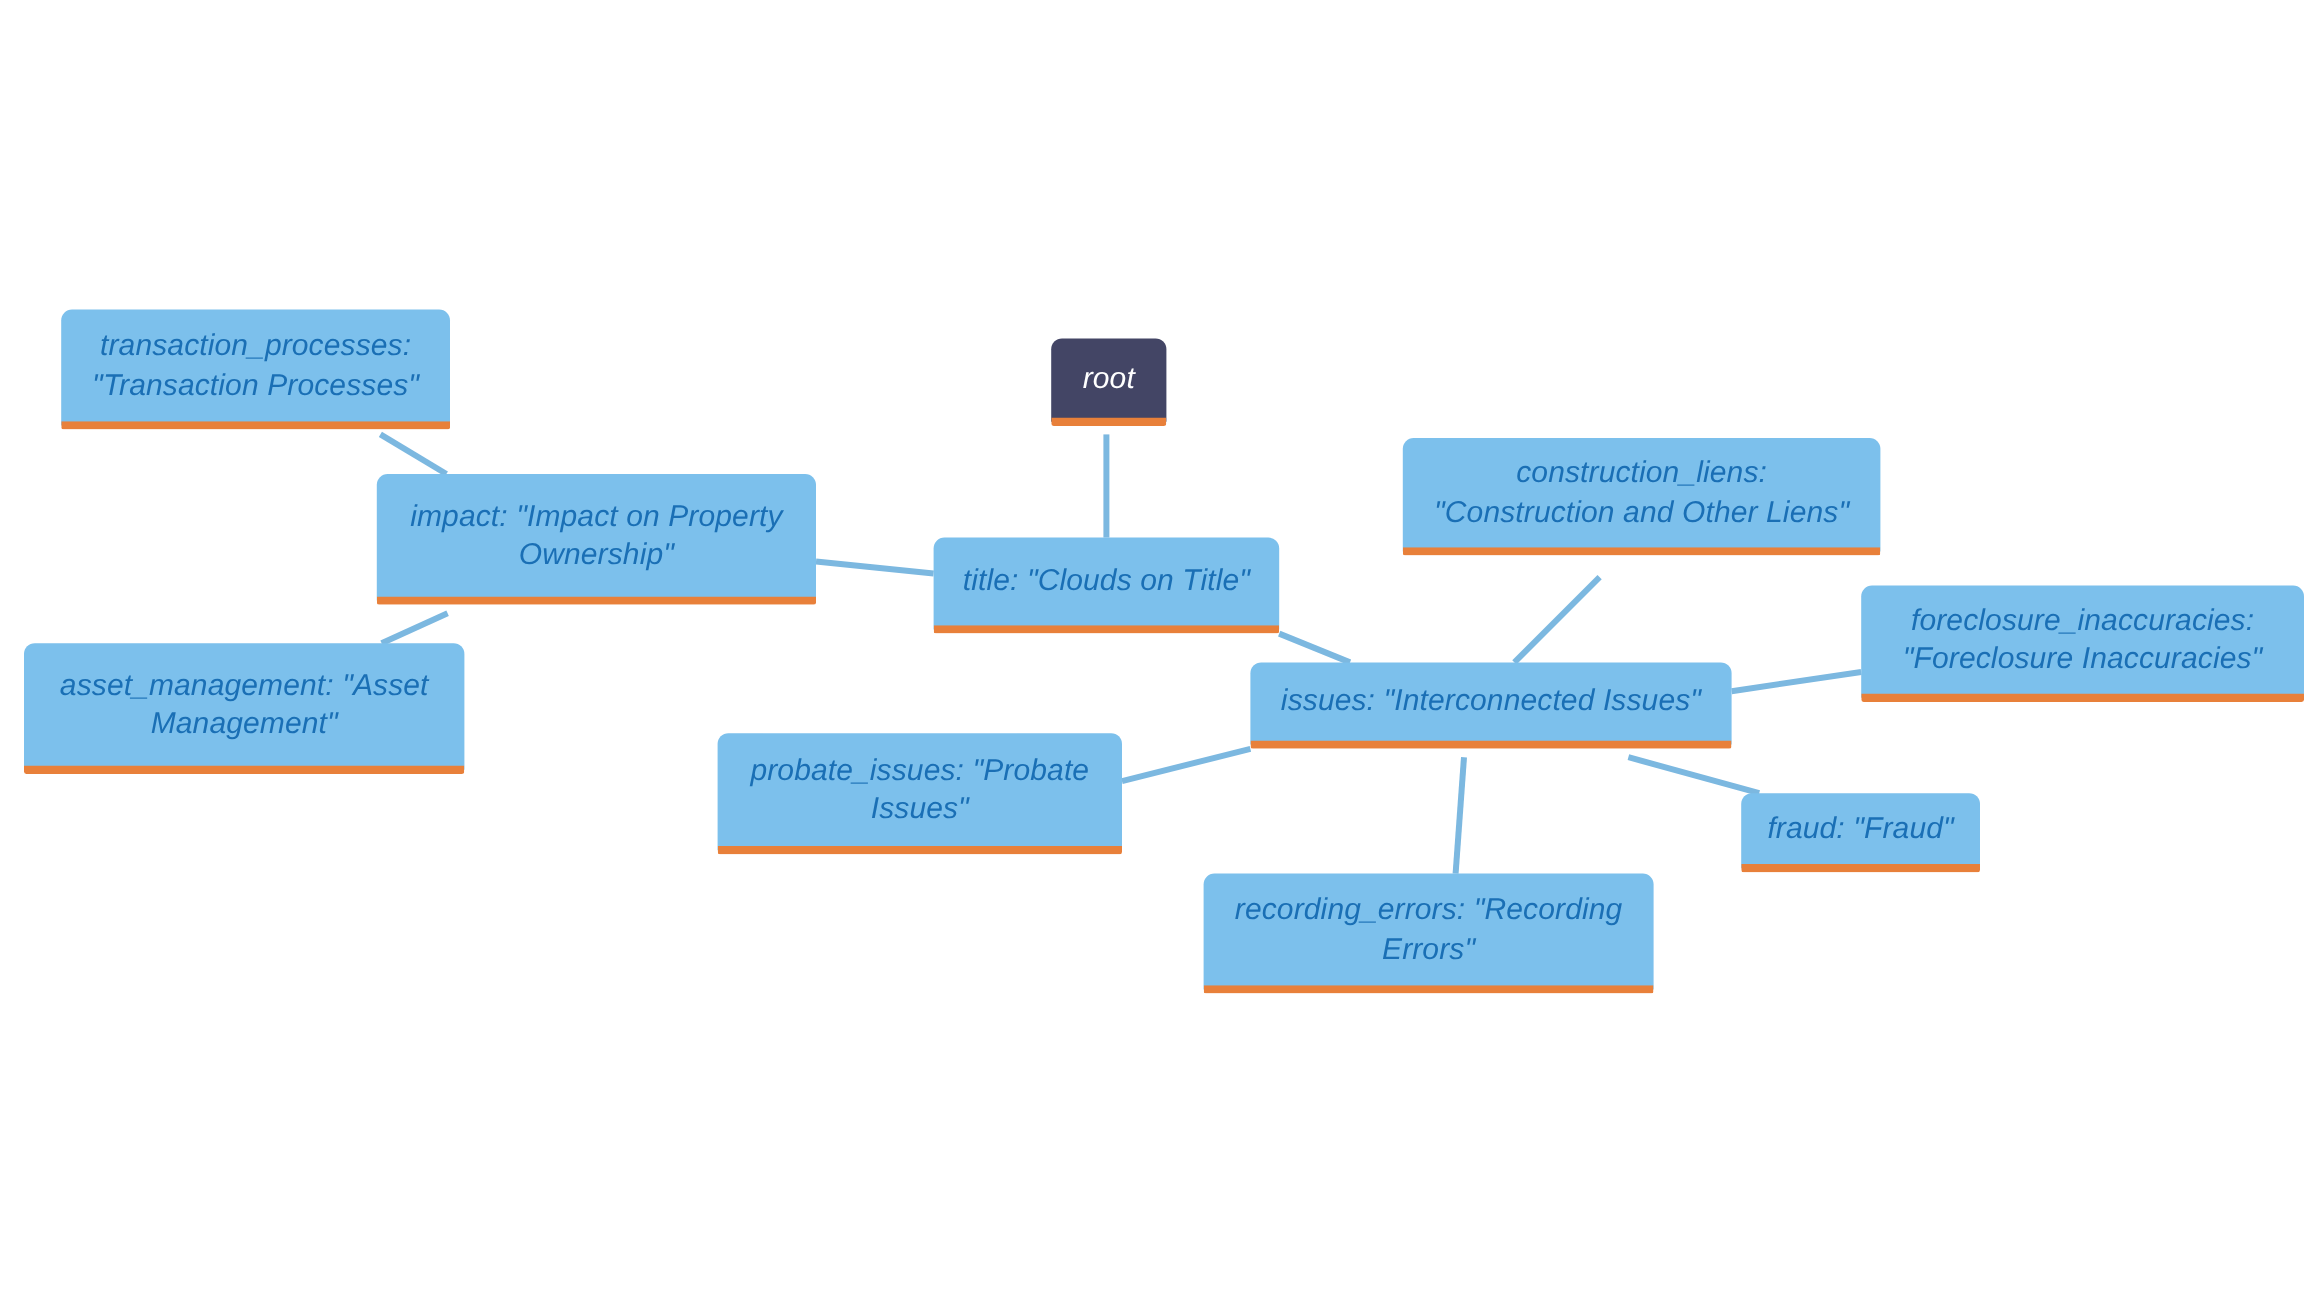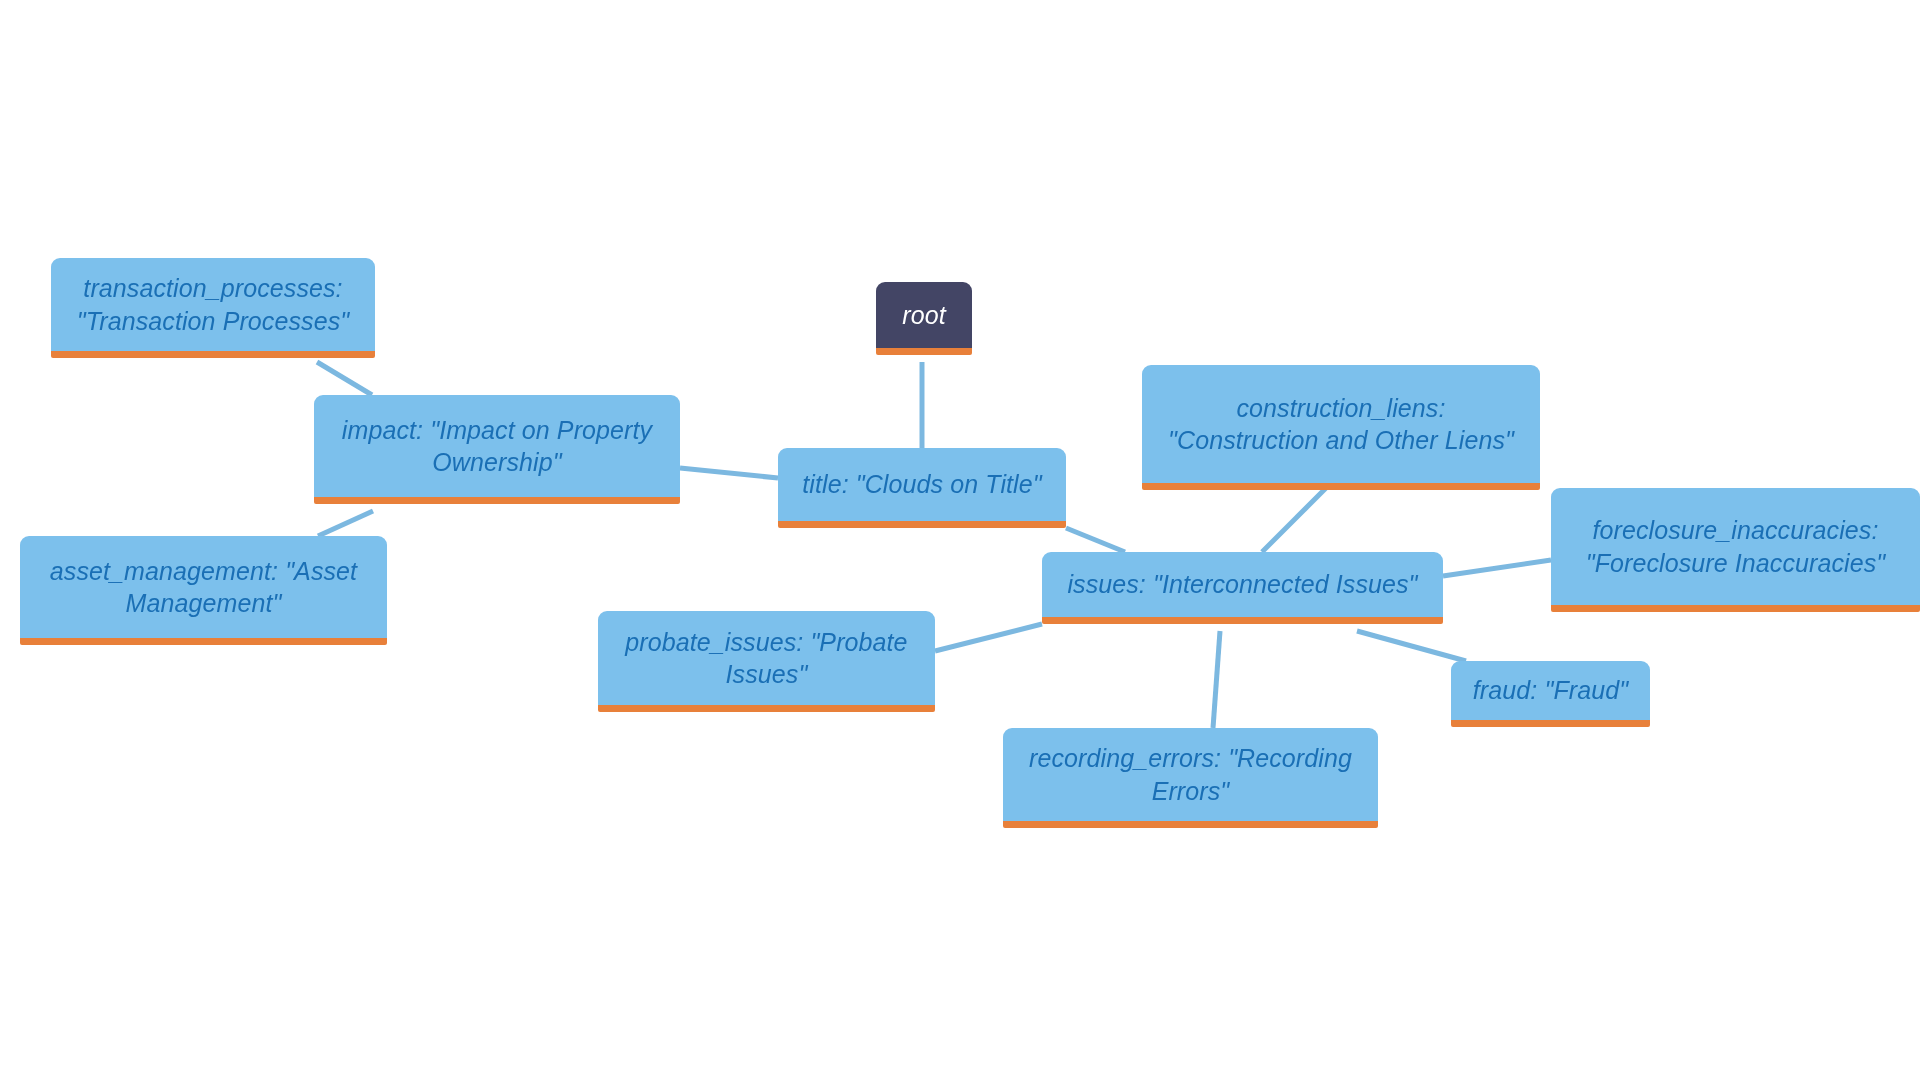--- a/index.html
+++ b/index.html
@@ -90,25 +90,25 @@
         <span class="node-label">transaction_processes:
 "Transaction Processes"</span>
       </div>
       <div class="node branch" style="left: 20px; top: 536px; width: 367px; height: 109px;">
         <span class="node-label">asset_management: "Asset
 Management"</span>
       </div>
       <div class="node branch" style="left: 1042px; top: 552px; width: 401px; height: 72px;">
         <span class="node-label">issues: "Interconnected Issues"</span>
       </div>
-      <div class="node branch" style="left: 1142px; top: 365px; width: 398px; height: 125px;">
+      <div class="node branch" style="left: 1169px; top: 365px; width: 398px; height: 98px;">
         <span class="node-label">construction_liens:
 "Construction and Other Liens"</span>
       </div>
-      <div class="node branch" style="left: 1551px; top: 488px; width: 369px; height: 124px;">
+      <div class="node branch" style="left: 1551px; top: 488px; width: 369px; height: 97px;">
         <span class="node-label">foreclosure_inaccuracies:
 "Foreclosure Inaccuracies"</span>
       </div>
       <div class="node branch" style="left: 598px; top: 611px; width: 337px; height: 101px;">
         <span class="node-label">probate_issues: "Probate
 Issues"</span>
       </div>
       <div class="node branch" style="left: 1451px; top: 661px; width: 199px; height: 66px;">
         <span class="node-label">fraud: "Fraud"</span>
       </div>

